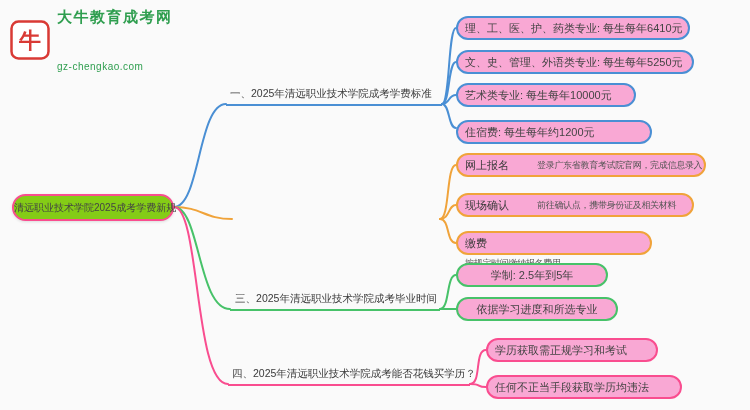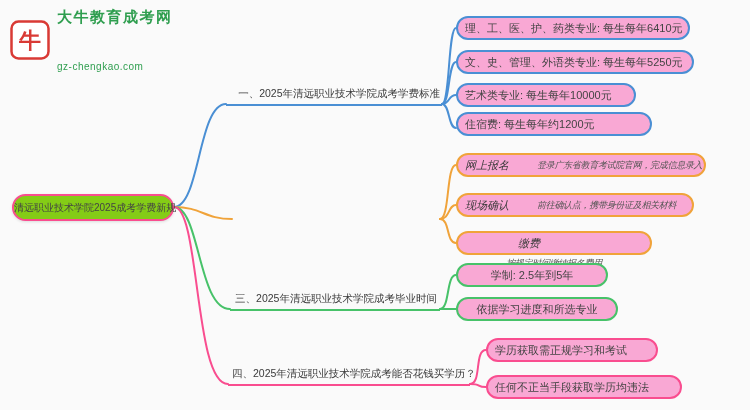--- a/index.html
+++ b/index.html
@@ -20,21 +20,21 @@
         font-size:10px;line-height:23px;text-align:center;color:#444;white-space:nowrap;
         box-shadow:0 1px 3px rgba(0,0,0,.12);}
 
   
   .topic{position:absolute;font-size:10.5px;line-height:14px;color:#3a3a3a;
          padding:0 2px 4px 4px;border-bottom:2px solid;white-space:nowrap;box-sizing:border-box;}
   
   .leaf{position:absolute;height:24px;background:#f9a8d4;border:2px solid;border-radius:12px;
         box-sizing:border-box;font-size:11px;line-height:20px;color:#444;
         padding:0 7px;white-space:nowrap;}
-  .leaf.row{display:flex;align-items:center;font-style:italic;}
+  .leaf.row{display:flex;}
   .leaf-label{width:72px;flex:none;font-size:11px;color:#3a3a3a;}
   .leaf-desc{font-size:9px;color:#555;letter-spacing:-.3px;}
 
   .c-blue{border-color:#4a8fd4;}
   .c-orange{border-color:#f0a33a;}
   .c-green{border-color:#47c269;text-align:center;}
   .c-pink{border-color:#f94d8f;}
 </style>
 </head>
 <body>
@@ -72,25 +72,25 @@
       <text x="20" y="28" text-anchor="middle" font-size="22" font-weight="bold" fill="#d93a35" font-family="Liberation Sans, sans-serif">牛</text>
     </svg>
     <div class="logo-text">
       <span class="logo-title">大牛教育成考网</span>
       <span class="logo-domain">gz-chengkao.com</span>
     </div>
   </div>
 
   <div class="root">清远职业技术学院2025成考学费新规</div>
 
-  <div class="topic c-blue" style="left:226px;top:86px;width:216px;text-align:right;">一、2025年清远职业技术学院成考学费标准</div>
+  <div class="topic c-blue" style="left:226px;top:86px;width:216px;">一、2025年清远职业技术学院成考学费标准</div>
   <div class="leaf c-blue" style="left:456px;top:16px;width:234px;">理、工、医、护、药类专业: 每生每年6410元</div>
   <div class="leaf c-blue" style="left:456px;top:50px;width:238px;">文、史、管理、外语类专业: 每生每年5250元</div>
   <div class="leaf c-blue" style="left:456px;top:83px;width:180px;">艺术类专业: 每生每年10000元</div>
-  <div class="leaf c-blue" style="left:456px;top:112px;width:196px;">住宿费: 每生每年约1200元</div>
+  <div class="leaf c-blue" style="left:456px;top:120px;width:196px;">住宿费: 每生每年约1200元</div>
 
   <div class="leaf row c-orange" style="left:456px;top:153px;width:250px;">
     <span class="leaf-label">网上报名</span>
     <span class="leaf-desc">登录广东省教育考试院官网，完成信息录入</span>
   </div>
   <div class="leaf row c-orange" style="left:456px;top:193px;width:238px;">
     <span class="leaf-label">现场确认</span>
     <span class="leaf-desc">前往确认点，携带身份证及相关材料</span>
   </div>
   <div class="leaf row c-orange" style="left:456px;top:231px;width:196px;flex-direction:column;">

